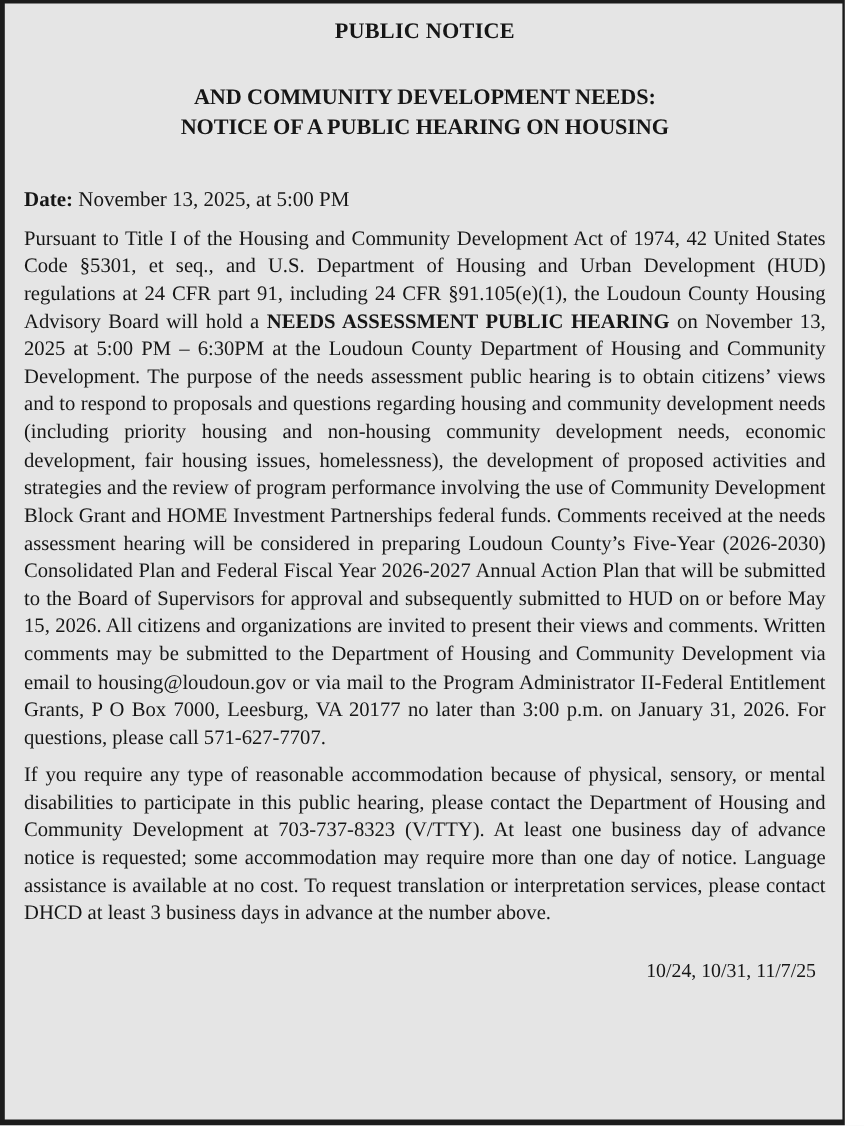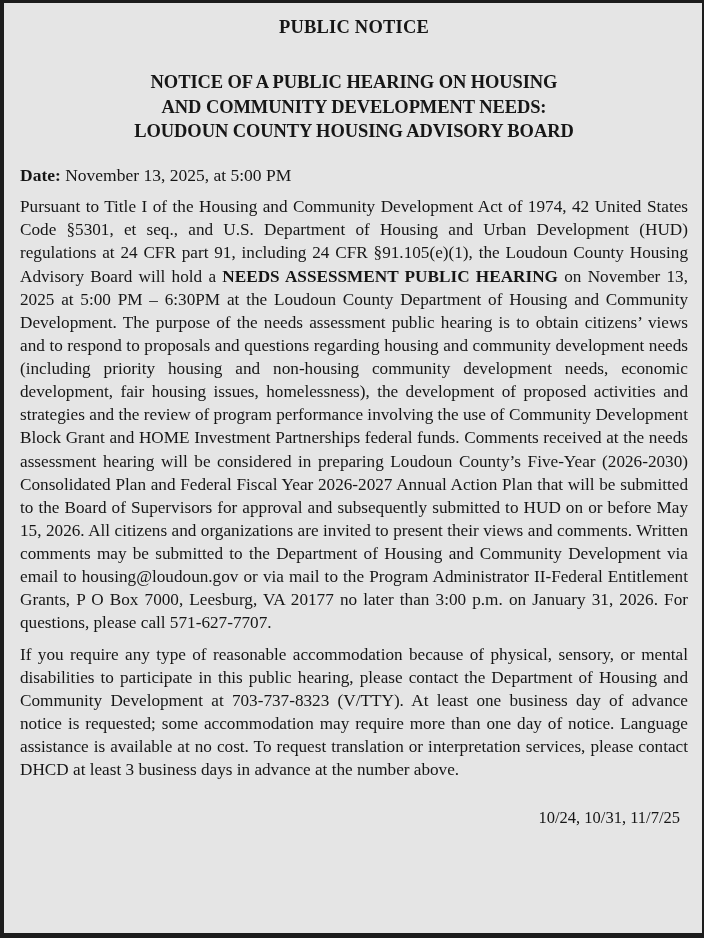--- a/index.html
+++ b/index.html
@@ -49,21 +49,21 @@
   }
 
   .heading-block .hline {
     display: block;
     white-space: nowrap;
   }
 
   .meta-line {
     font-size: 17.5px;
     line-height: 1.32;
-    margin-top: 20px;
+    margin-top: 36px;
     text-align: left;
   }
 
   .meta-line .label {
     font-weight: bold;
   }
 
   .meta-location {
     font-size: 17.5px;
     line-height: 1.33;
@@ -98,23 +98,22 @@
 </style>
 </head>
 <body>
 
 <div class="page">
   <div class="content">
 
     <div class="notice-title">PUBLIC NOTICE</div>
 
     <div class="heading-block">
+      <span class="hline">AND COMMUNITY DEVELOPMENT NEEDS:</span>
       <span class="hline">NOTICE OF A PUBLIC HEARING ON HOUSING</span>
-      <span class="hline">AND COMMUNITY DEVELOPMENT NEEDS:</span>
-      <span class="hline">LOUDOUN COUNTY HOUSING ADVISORY BOARD</span>
     </div>
 
     <div class="meta-line">
       <span class="label">Date:</span><span> November 13, 2025, at 5:00 PM</span>
     </div>
 
 
     <div class="body-para">
       <span>Pursuant to Title I of the Housing and Community Development Act of 1974, 42 United States Code §5301, et seq., and U.S. Department of Housing and Urban Development (HUD) regulations at 24 CFR part 91, including 24 CFR §91.105(e)(1), the Loudoun County Housing Advisory Board will hold a </span><b>NEEDS ASSESSMENT PUBLIC HEARING</b><span> on November 13, 2025 at 5:00 PM – 6:30PM at the Loudoun County Department of Housing and Community Development. The purpose of the needs assessment public hearing is to obtain citizens’ views and to respond to proposals and questions regarding housing and community development needs (including priority housing and non-housing community development needs, economic development, fair housing issues, homelessness), the development of proposed activities and strategies and the review of program performance involving the use of Community Development Block Grant and HOME Investment Partnerships federal funds. Comments received at the needs assessment hearing will be considered in preparing Loudoun County’s Five-Year (2026-2030) Consolidated Plan and Federal Fiscal Year 2026-2027 Annual Action Plan that will be submitted to the Board of Supervisors for approval and subsequently submitted to HUD on or before May 15, 2026. All citizens and organizations are invited to present their views and comments. Written comments may be submitted to the Department of Housing and Community Development via email to housing@loudoun.gov or via mail to the Program Administrator II-Federal Entitlement Grants, P O Box 7000, Leesburg, VA 20177 no later than 3:00 p.m. on January 31, 2026. For questions, please call 571-627-7707.</span>
     </div>

